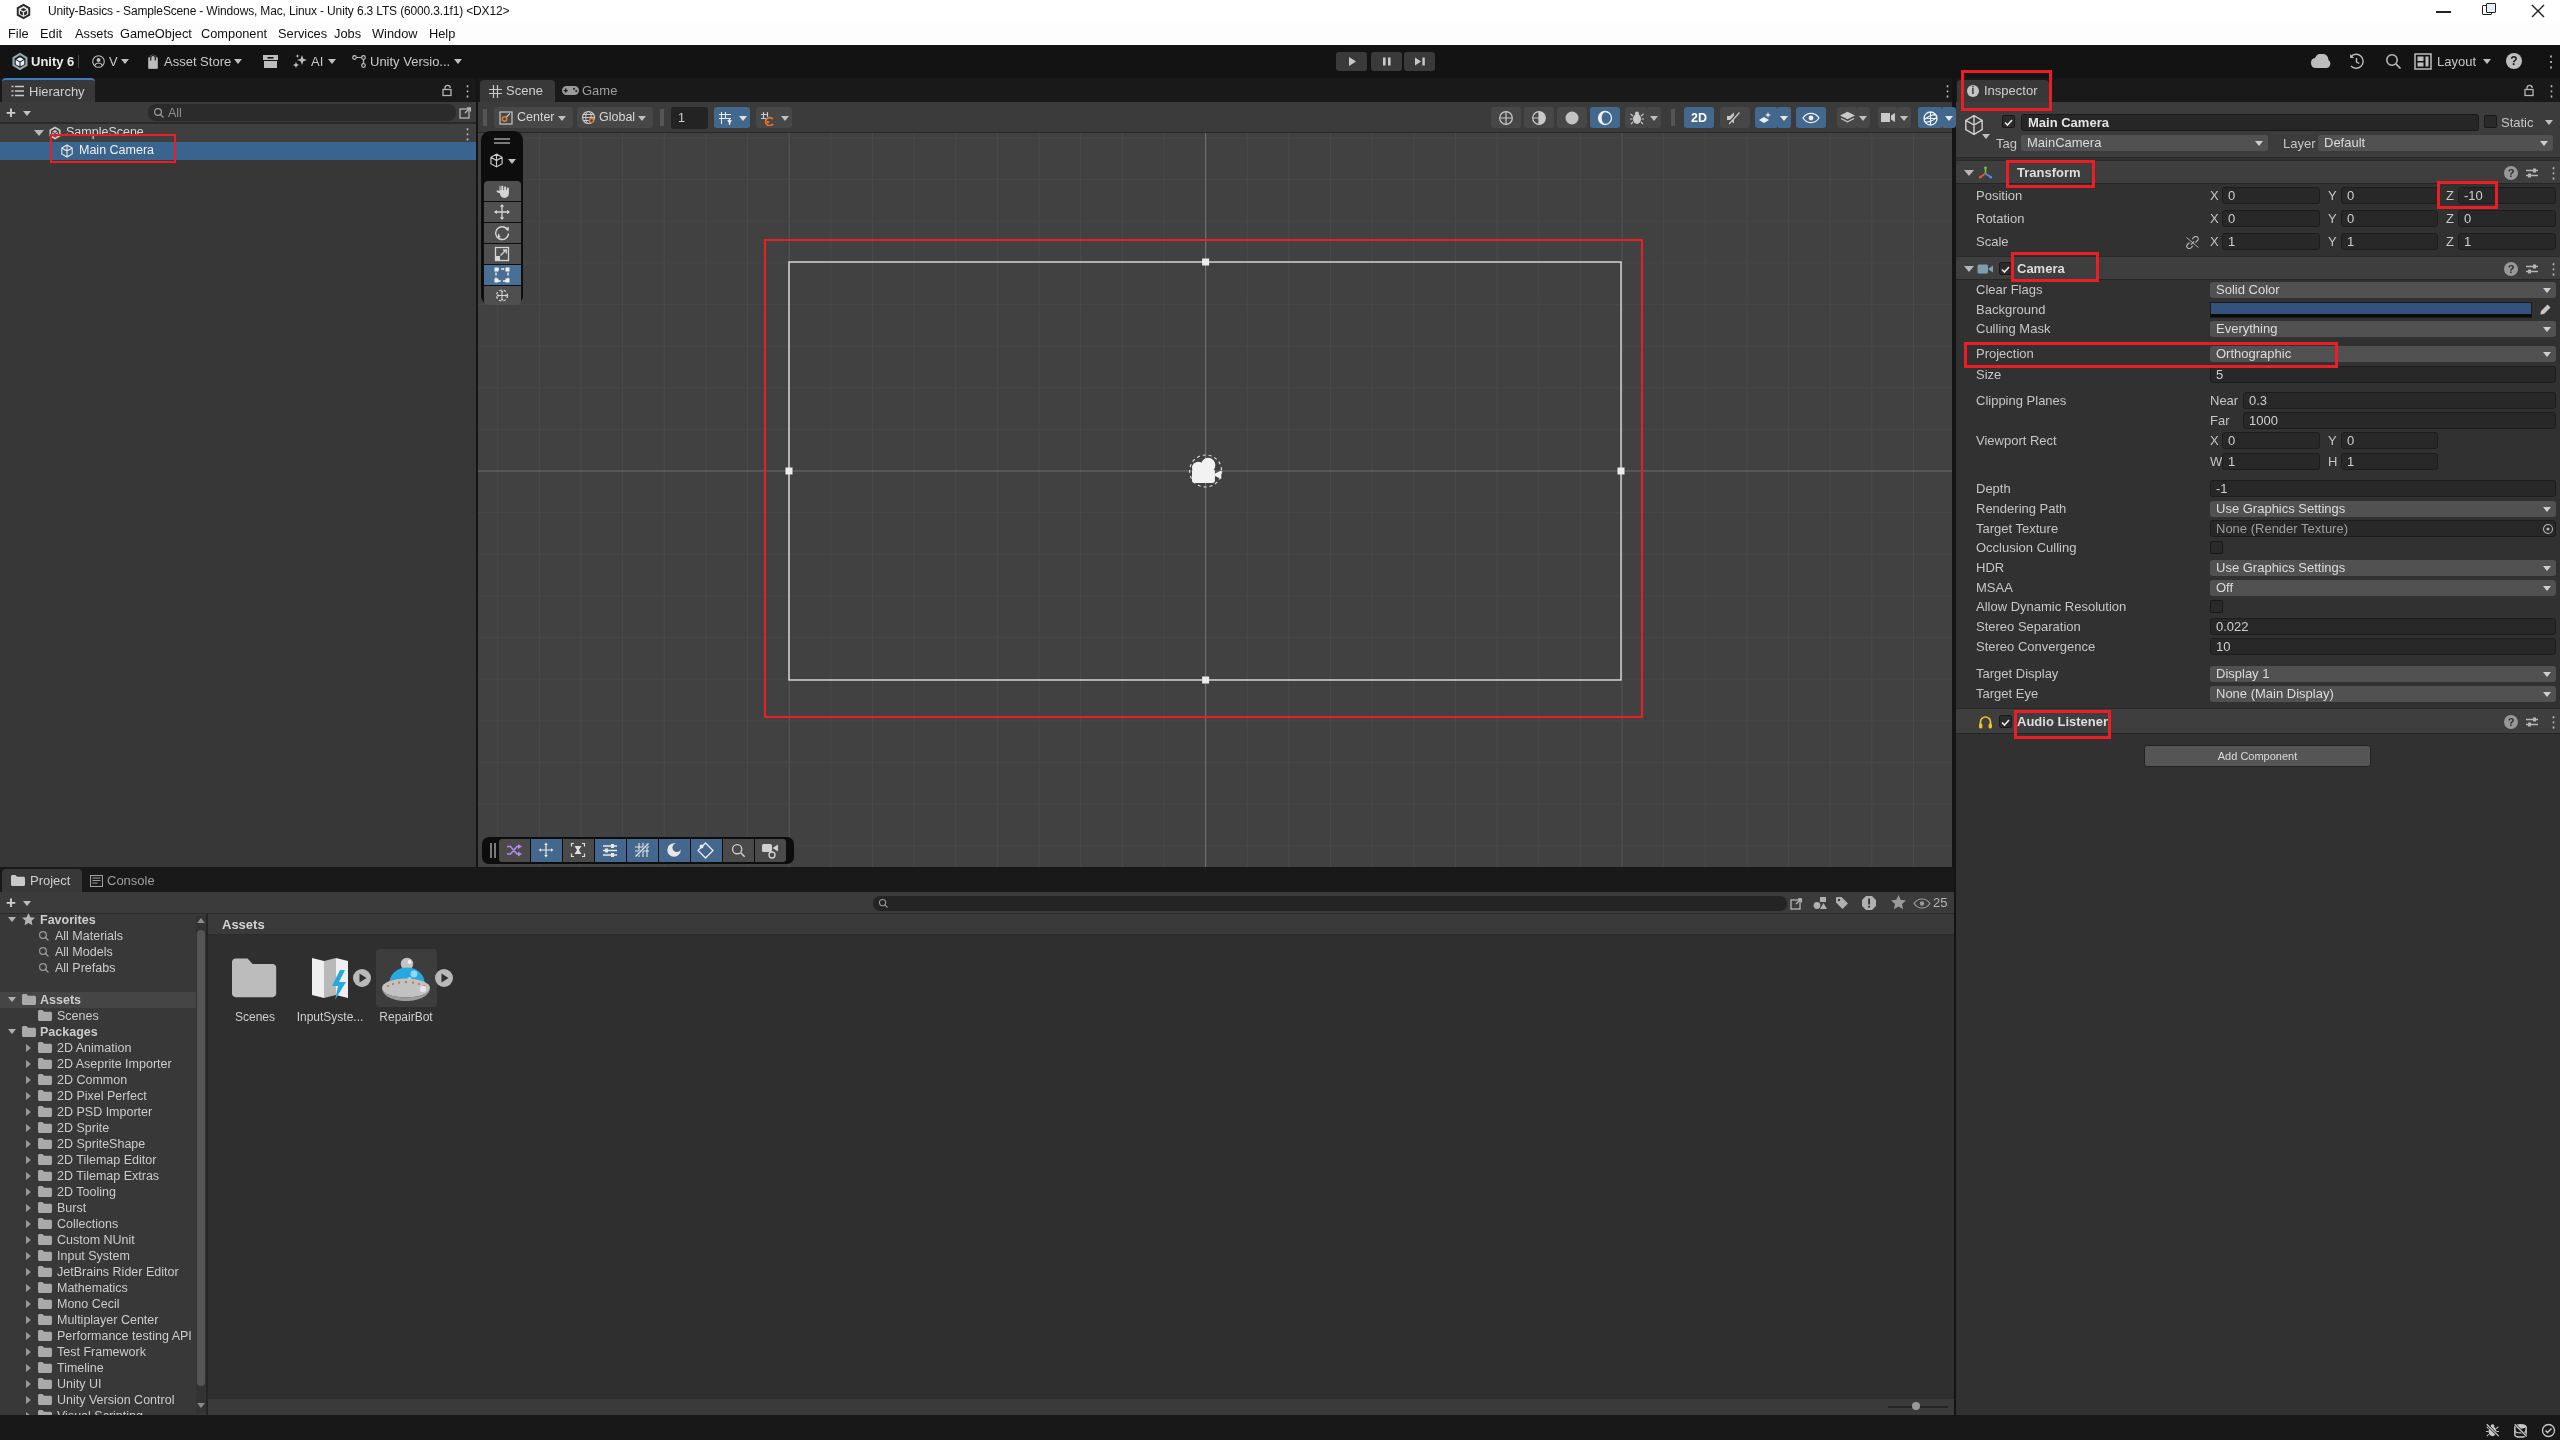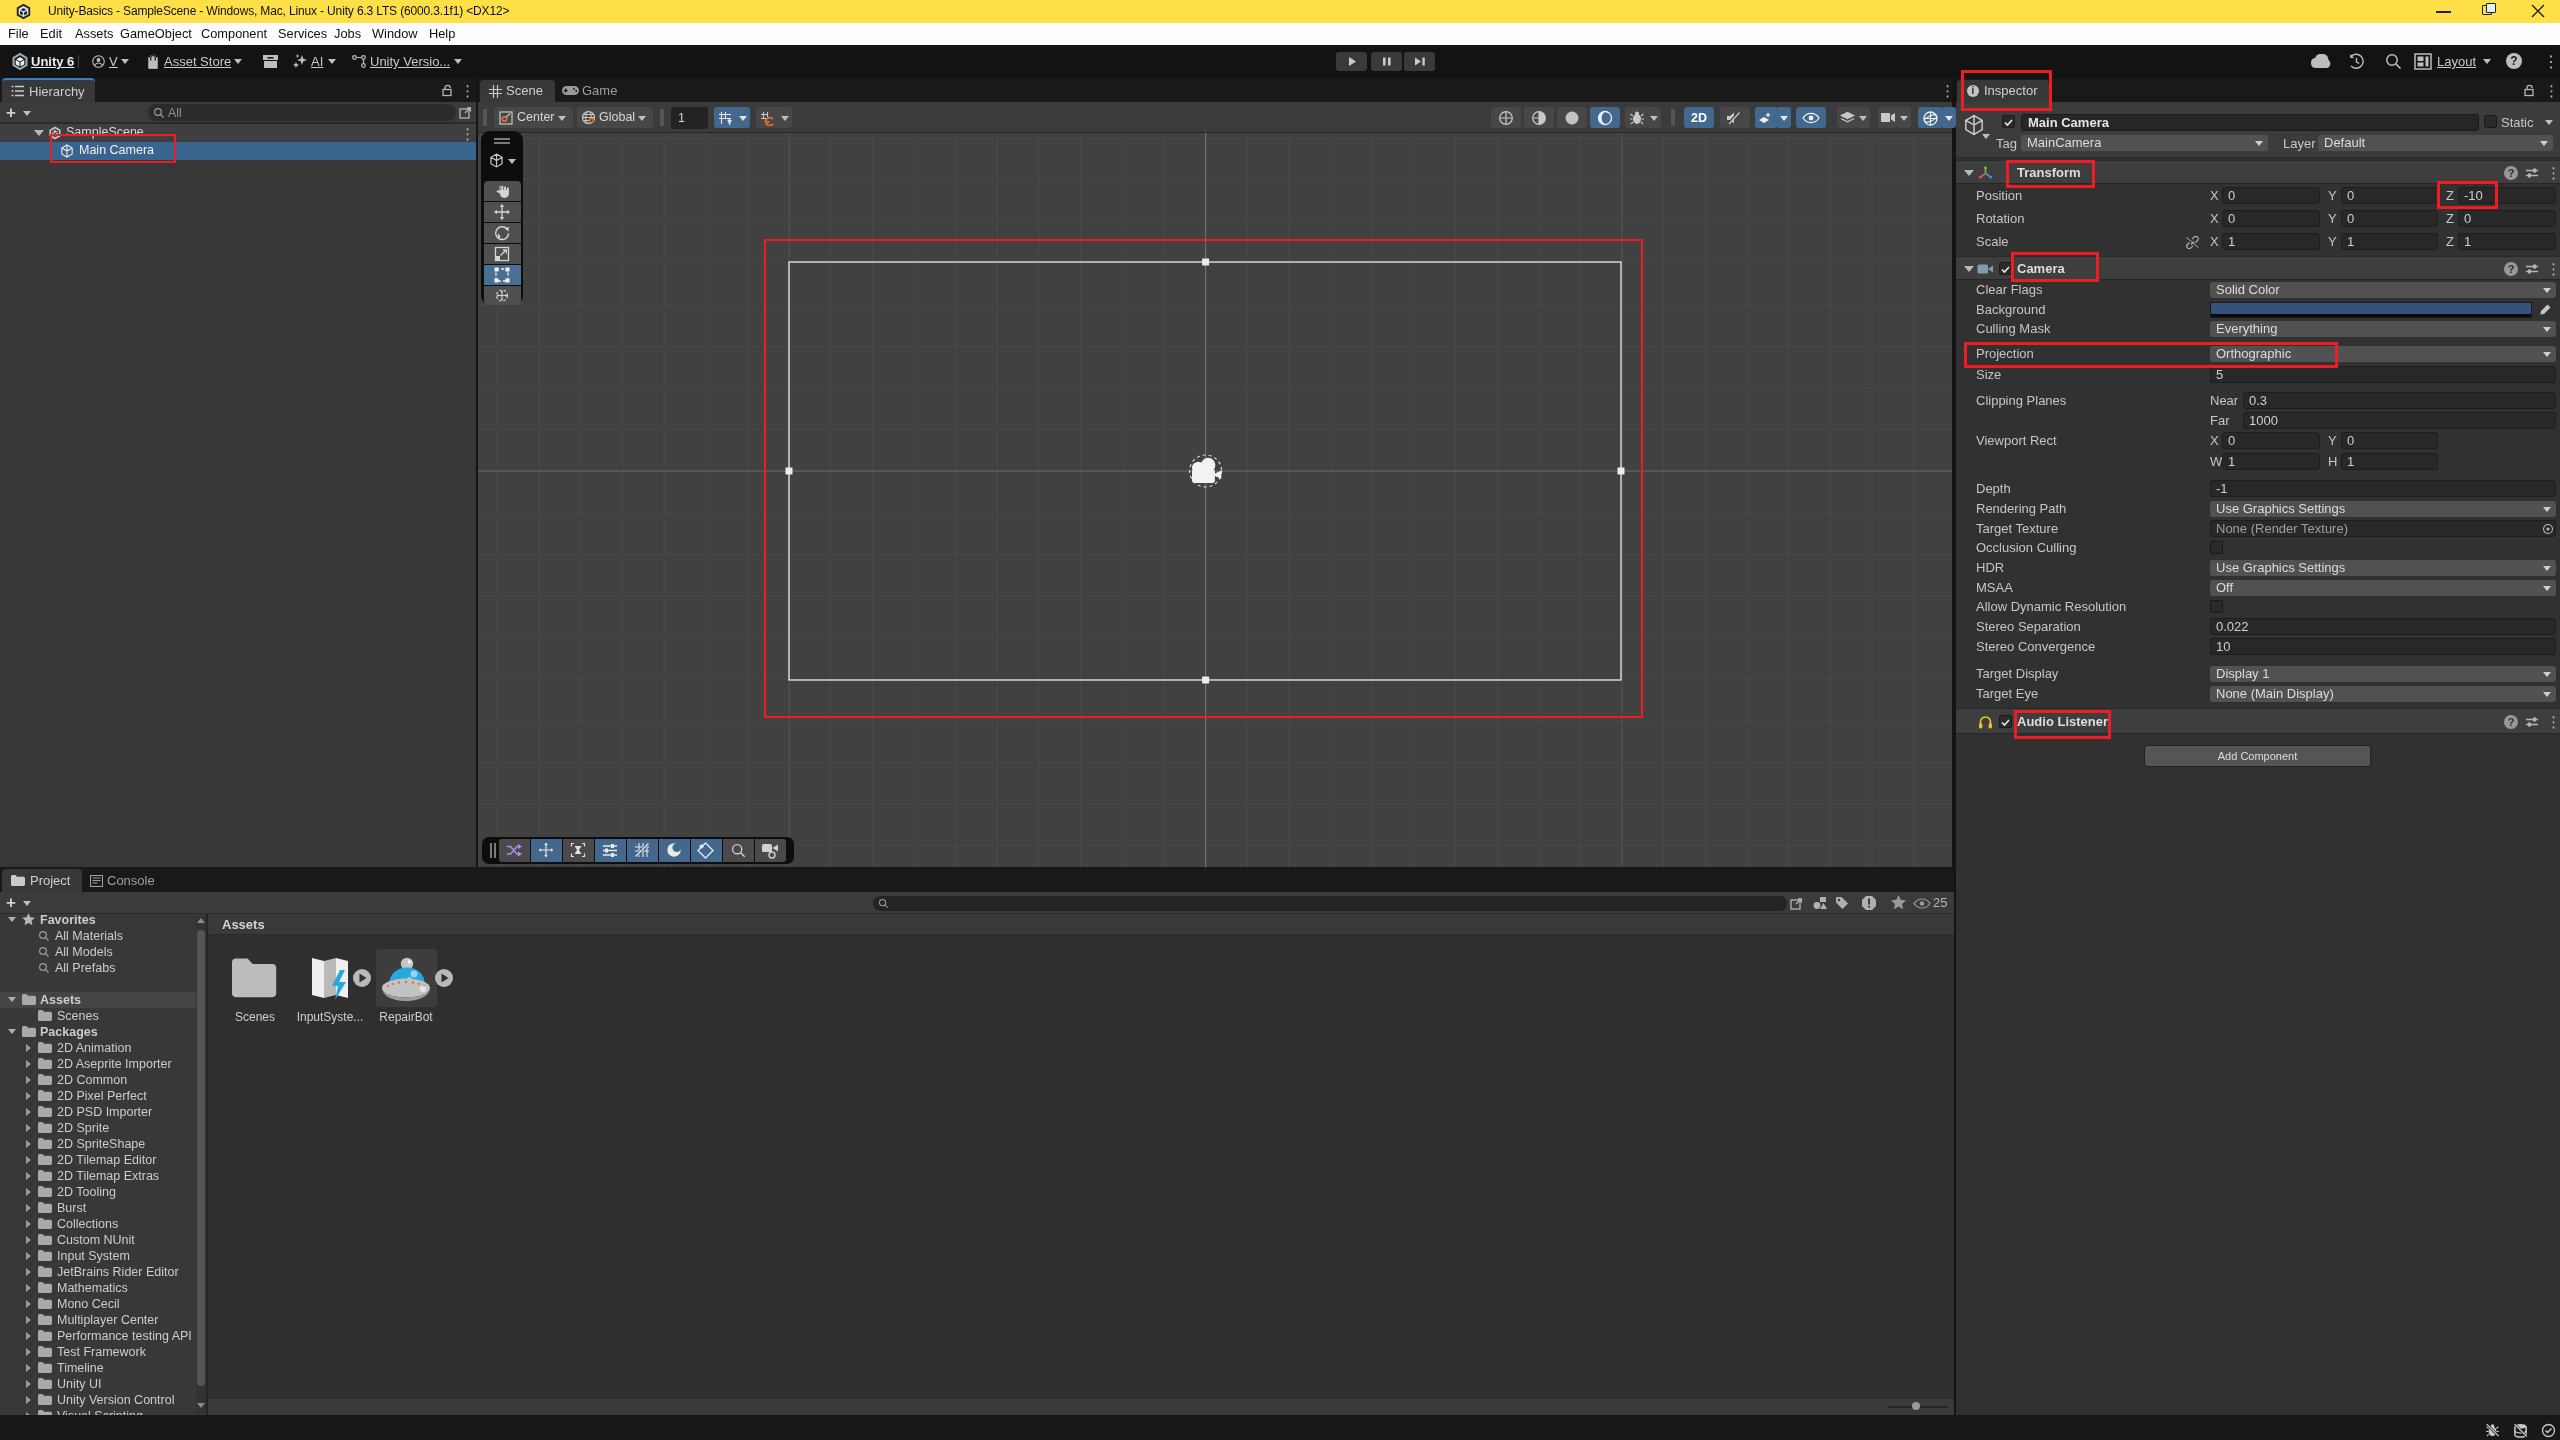--- a/index.html
+++ b/index.html
@@ -2,27 +2,27 @@
 <html><head>
 <meta charset="utf-8">
 <style>
 html,body{margin:0;padding:0;width:2560px;height:1440px;overflow:hidden;background:#141414;
 font-family:"Liberation Sans",sans-serif;-webkit-font-smoothing:antialiased;}
 *{box-sizing:border-box;}
 .abs{position:absolute;}
 .car{display:inline-block;width:0;height:0;border-left:4px solid transparent;border-right:4px solid transparent;border-top:5px solid #c0c0c0;}
 .kebab{color:#bdbdbd;font-size:15px;line-height:1;letter-spacing:0;}
 
-#titlebar{position:absolute;left:0;top:0;width:2560px;height:23px;background:#fde047;}
+#titlebar{position:absolute;left:0;top:0;width:2560px;height:23px;background:#ffffff;}
 #titlebar .t{position:absolute;left:48px;top:0;line-height:23px;font-size:12px;letter-spacing:-0.15px;color:#111;}
 #menubar{position:absolute;left:0;top:23px;width:2560px;height:22px;background:#fdfdfd;}
 #menubar span{position:absolute;top:0;line-height:22px;font-size:12.8px;color:#101010;}
 
 #toolbar{position:absolute;left:0;top:45px;width:2560px;height:33px;background:#131313;color:#c9c9c9;}
-#toolbar .g{position:absolute;top:0;height:33px;line-height:33px;font-size:13px;color:#c9c9c9;text-decoration:underline;}
+#toolbar .g{position:absolute;top:0;height:33px;line-height:33px;font-size:13px;color:#c9c9c9;}
 .playbtn{position:absolute;top:7px;width:31px;height:19px;background:#3a3a3a;border-radius:3px;}
 
 .tabbar{position:absolute;background:#191919;}
 .tab{position:absolute;background:#383838;border-radius:4px 4px 0 0;font-size:13px;color:#cfcfcf;}
 
 #hier{position:absolute;left:0;top:78px;width:476px;height:789px;background:#373737;}
 
 #scene{position:absolute;left:478px;top:78px;width:1474px;height:789px;background:#3f3f3f;}
 .sbtn{position:absolute;top:29px;height:21px;background:#474747;border-radius:3px;}
 .sbtn.blue{background:#43688e;}

